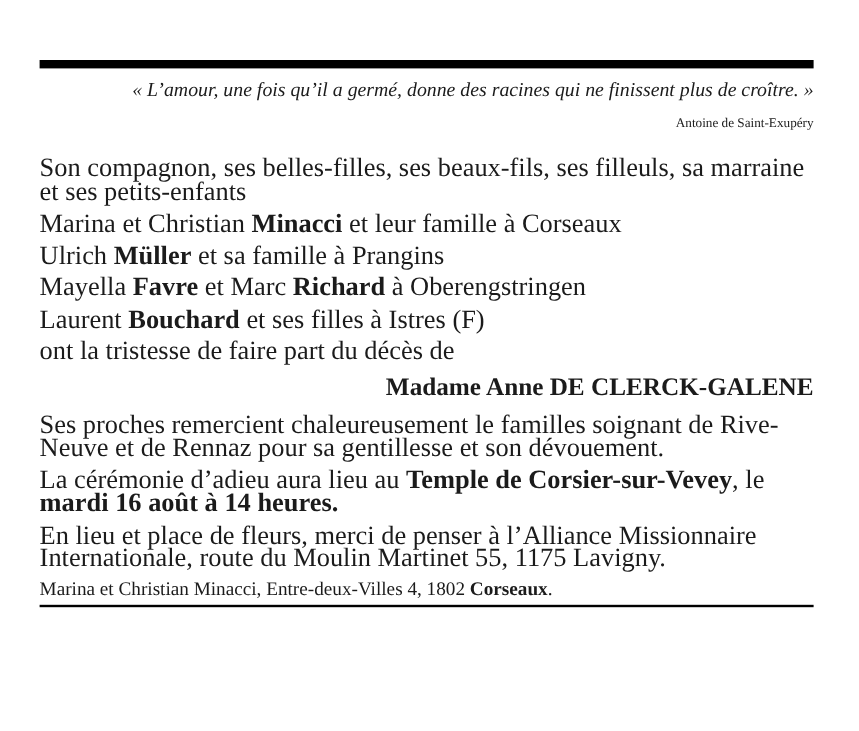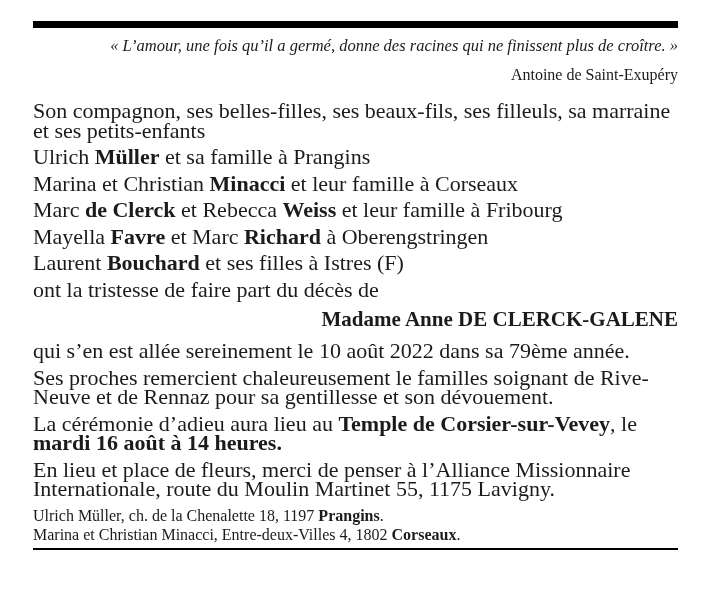--- a/index.html
+++ b/index.html
@@ -11,36 +11,36 @@
     width: 716px;
     height: 609px;
     overflow: hidden;
     font-family: "Liberation Serif", serif;
     color: #1b1b1b;
   }
   .sheet {
     position: relative;
     margin-left: 33px;
     width: 645px;
-    padding-top: 21px;
+    padding-top: 50px;
   }
   .rule-top {
     height: 7px;
     background: #000000;
   }
   .quote {
     font-style: italic;
     text-align: right;
     font-size: 16.5px;
     line-height: 21px;
     margin: 7px 0 0 0;
   }
   .attribution {
     text-align: right;
-    font-size: 16px;
+    font-size: 11px;
     line-height: 21px;
     margin: 8px 0 0 0;
   }
   .para {
     font-size: 22px;
     line-height: 19.5px;
     margin: 0 0 7px 0;
   }
   .intro {
     margin-top: 16px;
@@ -68,34 +68,31 @@
 <body>
 
 <div class="sheet">
   <div class="rule-top"></div>
 
   <p class="quote">« L’amour, une fois qu’il a germé, donne des racines qui ne finissent plus de croître. »</p>
   <p class="attribution">Antoine de Saint-Exupéry</p>
 
   <p class="para intro">Son compagnon, ses belles-filles, ses beaux-fils, ses filleuls, sa marraine et ses petits-enfants</p>
 
+  <p class="para"><span>Marina et Christian </span><span class="b">Minacci</span><span> et leur famille à Corseaux</span></p>
   <p class="para"><span>Ulrich </span><span class="b">Müller</span><span> et sa famille à Prangins</span></p>
-  <p class="para"><span>Marina et Christian </span><span class="b">Minacci</span><span> et leur famille à Corseaux</span></p>
-  <p class="para"><span>Marc </span><span class="b">de Clerck</span><span> et Rebecca </span><span class="b">Weiss</span><span> et leur famille à Fribourg</span></p>
   <p class="para"><span>Mayella </span><span class="b">Favre</span><span> et Marc </span><span class="b">Richard</span><span> à Oberengstringen</span></p>
   <p class="para"><span>Laurent </span><span class="b">Bouchard</span><span> et ses filles à Istres (F)</span></p>
 
   <p class="para">ont la tristesse de faire part du décès de</p>
 
   <h1 class="deceased">Madame Anne DE CLERCK-GALENE</h1>
 
-  <p class="para">qui s’en est allée sereinement le 10 août 2022 dans sa 79ème année.</p>
   <p class="para">Ses proches remercient chaleureusement le familles soignant de Rive-Neuve et de Rennaz pour sa gentillesse et son dévouement.</p>
   <p class="para"><span>La cérémonie d’adieu aura lieu au </span><span class="b">Temple de Corsier-sur-Vevey</span><span>, le </span><span class="b">mardi 16 août à 14 heures.</span></p>
   <p class="para">En lieu et place de fleurs, merci de penser à l’Alliance Missionnaire Internationale, route du Moulin Martinet 55, 1175 Lavigny.</p>
 
   <div class="addresses">
-    <p><span>Ulrich Müller, ch. de la Chenalette 18, 1197 </span><span class="b">Prangins</span><span>.</span></p>
     <p><span>Marina et Christian Minacci, Entre-deux-Villes 4, 1802 </span><span class="b">Corseaux</span><span>.</span></p>
   </div>
 
   <div class="rule-bottom"></div>
 </div>
 
 </body></html>

